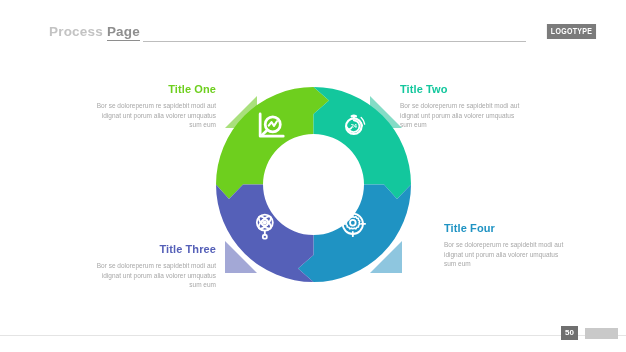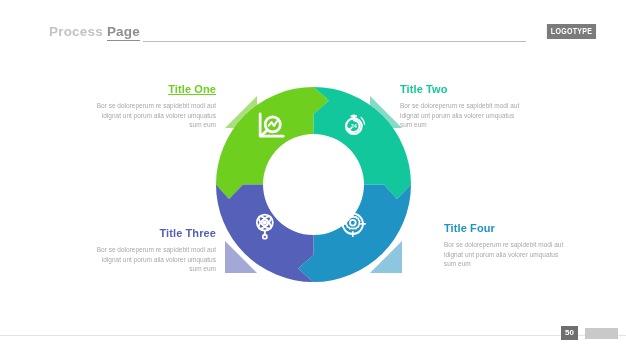--- a/index.html
+++ b/index.html
@@ -106,21 +106,21 @@
     font-size: 6.5px;
     line-height: 9.5px;
     color: #a8a8a8;
     margin: 0;
   }
   .block.right-align { text-align: right; }
   .block.left-align  { text-align: left; }
 
   #block-one   { left: 92px;  top: 83px; }
   #block-two   { left: 400px; top: 83px; }
-  #block-three { left: 92px;  top: 227px; }
+  #block-three { left: 92px;  top: 243px; }
   #block-four  { left: 420px; top: 222px; margin-left: 24px; }
 
   
   #diagram {
     position: absolute;
     left: 211px;
     top: 82px;
     width: 205px;
     height: 205px;
   }
@@ -135,21 +135,21 @@
 
   <div id="header">
     <div id="page-title">
       <span class="t-light">Process</span><span>&nbsp;</span><span class="t-dark">Page</span>
     </div>
     <div id="header-rule"></div>
     <div id="logotype">LOGOTYPE</div>
   </div>
 
   <div class="block right-align" id="block-one">
-    <p class="b-title" style="color: rgb(110, 207, 30); text-decoration: underline;">Title One</p>
+    <p class="b-title" style="color: rgb(110, 207, 30);">Title One</p>
     <p class="b-body">Bor se doloreperum re sapidebit modi aut idignat unt porum alia volorer umquatus sum eum</p>
   </div>
 
   <div class="block left-align" id="block-two">
     <p class="b-title" style="color: rgb(19, 199, 157);">Title Two</p>
     <p class="b-body">Bor se doloreperum re sapidebit modi aut idignat unt porum alia volorer umquatus sum eum</p>
   </div>
 
   <div class="block right-align" id="block-three">
     <p class="b-title" style="color: rgb(85, 96, 184);">Title Three</p>

